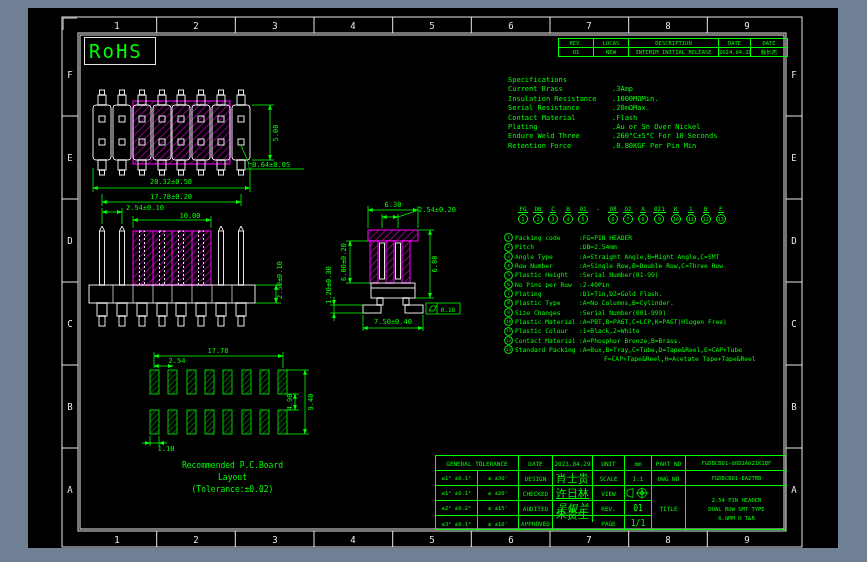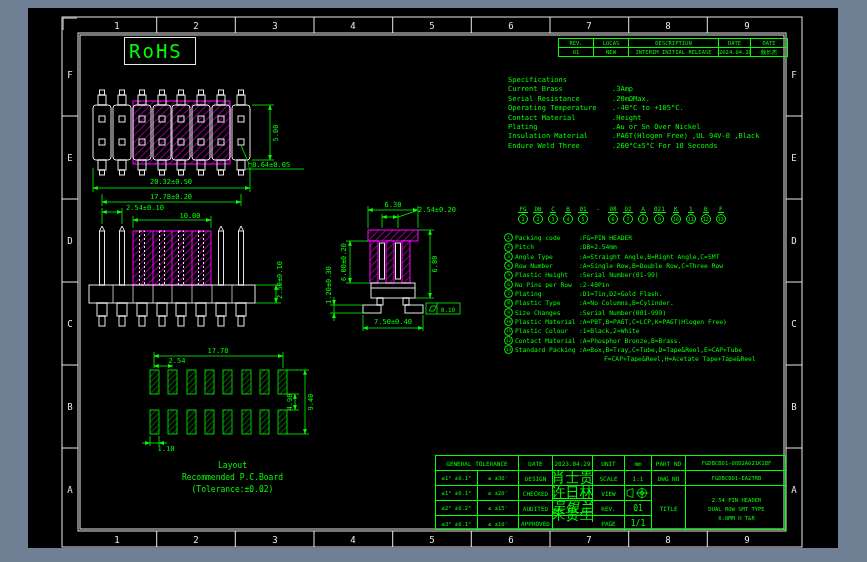--- a/index.html
+++ b/index.html
@@ -2,21 +2,21 @@
 <html><head>
 <meta charset="utf-8">
 <style>
   html,body{margin:0;padding:0;width:867px;height:562px;overflow:hidden;background:#6f8095;
             font-family:"DejaVu Sans Mono",monospace;}
   .abs{position:absolute;}
   .canvas{left:28px;top:8px;width:810px;height:540px;background:#000;}
   svg text{fill:#00ff00;font-family:"DejaVu Sans Mono",monospace;font-size:7px;}
   svg text.zn{fill:#e9e9e9;font-size:9px;}
   .rohs{left:84px;top:37px;width:72px;height:28px;border:1px solid #e9e9e9;color:#00ff00;
-        font-size:19px;letter-spacing:2px;line-height:27px;padding-left:4px;box-sizing:border-box;margin-left:40px;}
+        font-size:19px;letter-spacing:2px;line-height:27px;padding-left:4px;box-sizing:border-box;}
   .rev{left:558px;top:38px;width:228px;color:#00ff00;font-size:5.5px;border:1px solid #00ff00;}
   .rev .r{display:flex;height:8px;line-height:8px;}
   .rev .r+.r{border-top:1px solid #00ff00;}
   .rev .c{text-align:center;overflow:hidden;white-space:nowrap;}
   .rev .c+.c{border-left:1px solid #00ff00;}
   .c1{width:34px;}.c2{width:34px;}.c3{width:89px;}.c4{width:31px;}.c5{flex:1;}
   .specs{left:508px;top:76px;width:282px;color:#00ff00;font-size:7px;line-height:9.4px;white-space:nowrap;}
   .spec-row{display:flex;}
   .spec-l{width:104px;flex:none;}
   .legend-tokens{left:518px;top:206px;display:flex;gap:5px;}
@@ -30,21 +30,21 @@
   .leg-row{display:flex;align-items:center;height:9.35px;}
   .leg-n{width:7px;height:7px;border:1px solid #00ff00;border-radius:50%;font-size:4.5px;flex:none;
          display:flex;align-items:center;justify-content:center;margin-right:2px;}
   .leg-l{width:64px;flex:none;}
   .leg-cont{padding-left:100px;height:9.35px;line-height:9.35px;}
   .pcb-cap{left:150px;top:460px;width:165px;text-align:center;color:#00ff00;font-size:8px;line-height:12px;}
   .tblock{left:435px;top:455px;width:351px;height:75px;border:1px solid #00ff00;box-sizing:border-box;color:#00ff00;}
   .tb{position:absolute;box-sizing:border-box;border-right:1px solid #00ff00;border-bottom:1px solid #00ff00;
       display:flex;align-items:center;justify-content:center;font-size:6px;overflow:hidden;white-space:nowrap;text-align:center;}
   .tb.small{font-size:5.5px;}
-  .tb.name{font-size:14px;}
+  .tb.name{font-size:11px;}
   .titlecell{flex-direction:column;gap:3px;font-size:5.5px;}
 </style>
 </head>
 <body>
 
 <div class="abs canvas"></div>
 
 <svg class="abs" style="left:0;top:0;" width="867" height="562" viewBox="0 0 867 562">
   <defs>
     <pattern id="hm" width="5" height="5" patternUnits="userSpaceOnUse" patternTransform="rotate(45)">
@@ -387,42 +387,42 @@
   </div>
 </div>
 
 <div class="abs specs">
   <div>Specifications</div>
   <div class="spec-row">
       <span class="spec-l">Current Brass</span>
       <span>.3Amp</span>
     </div>
   <div class="spec-row">
+      <span class="spec-l">Insulation Resistance</span>
+      <span>.1000MΩMin.</span>
+    </div>
+  <div class="spec-row">
       <span class="spec-l">Serial Resistance</span>
       <span>.20mΩMax.</span>
     </div>
   <div class="spec-row">
-      <span class="spec-l">Operating Temperature</span>
-      <span>.-40°C to +105°C.</span>
-    </div>
-  <div class="spec-row">
       <span class="spec-l">Contact Material</span>
-      <span>.Height</span>
+      <span>.Flash</span>
     </div>
   <div class="spec-row">
       <span class="spec-l">Plating</span>
       <span>.Au or Sn Over Nickel</span>
     </div>
   <div class="spec-row">
-      <span class="spec-l">Insulation Material</span>
-      <span>.PA6T(Hlogen Free) ,UL 94V-0 ,Black</span>
-    </div>
-  <div class="spec-row">
       <span class="spec-l">Endure Weld Three</span>
       <span>.260°C±5°C For 10 Seconds</span>
+    </div>
+  <div class="spec-row">
+      <span class="spec-l">Retention Force</span>
+      <span>.0.80KGF Per Pin Min</span>
     </div>
 </div>
 
 <div class="abs legend-tokens">
   <div class="tok">
       <span class="tok-c">FG</span>
       <span class="tok-n">1</span>
     </div>
   <div class="tok">
       <span class="tok-c">DB</span>
@@ -541,22 +541,22 @@
     </div>
   <div class="leg-row">
       <span class="leg-n">13</span>
       <span class="leg-l">Standard Packing</span>
       <span>:A=Box,B=Tray,C=Tube,D=Tape&amp;Reel,E=CAP+Tube</span>
     </div>
   <div class="leg-cont">F=CAP+Tape&amp;Reel,H=Acetate Tape+Tape&amp;Reel</div>
 </div>
 
 <div class="abs pcb-cap">
+  <div>Recommended P.C.Board</div>
   <div>Layout</div>
-  <div>Recommended P.C.Board</div>
   <div>(Tolerance:±0.02)</div>
 </div>
 
 <div class="abs tblock">
   <div class="tb" style="left:0;top:0;width:83px;height:15px;">GENERAL TOLERANCE</div>
   <div class="tb" style="left:83px;top:0;width:34px;height:15px;">DATE</div>
   <div class="tb" style="left:117px;top:0;width:40px;height:15px;">2023.04.29</div>
   <div class="tb" style="left:157px;top:0;width:32px;height:15px;">UNIT</div>
   <div class="tb" style="left:189px;top:0;width:27px;height:15px;">mm</div>
   <div class="tb" style="left:216px;top:0;width:34px;height:15px;">PART NO</div>

